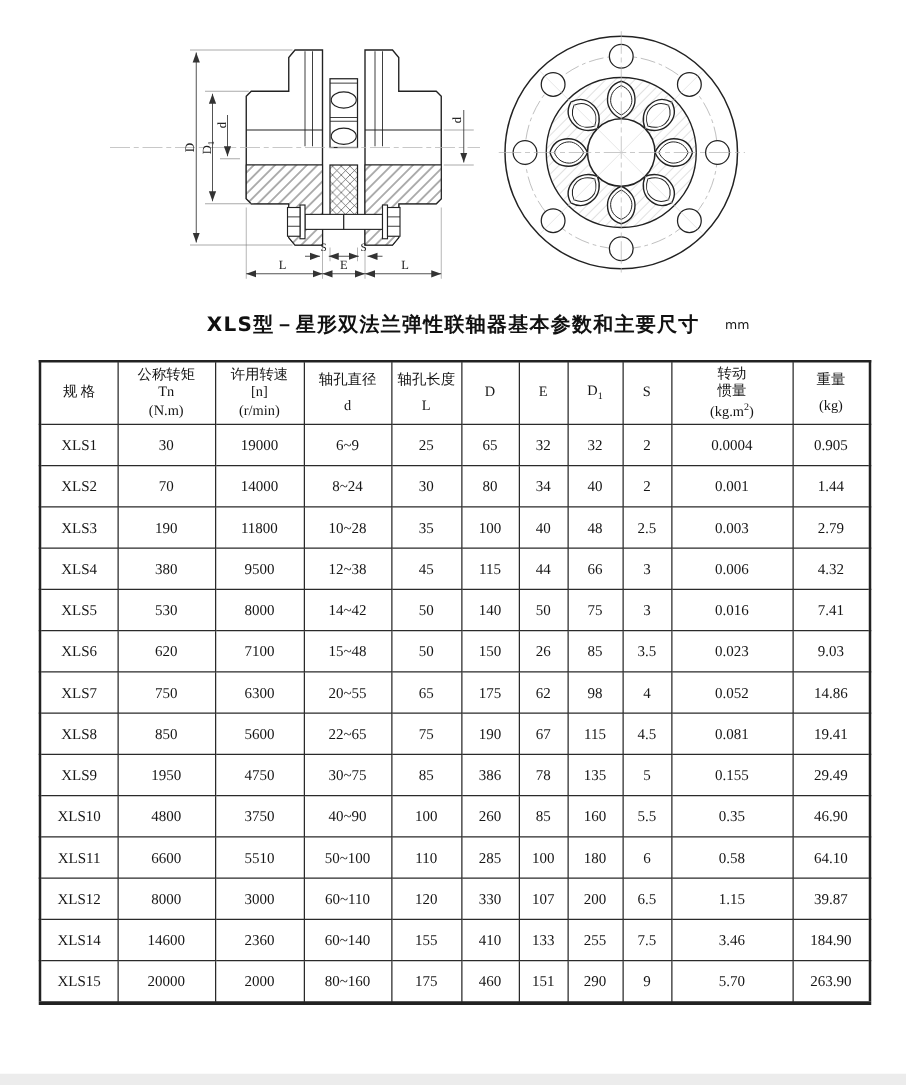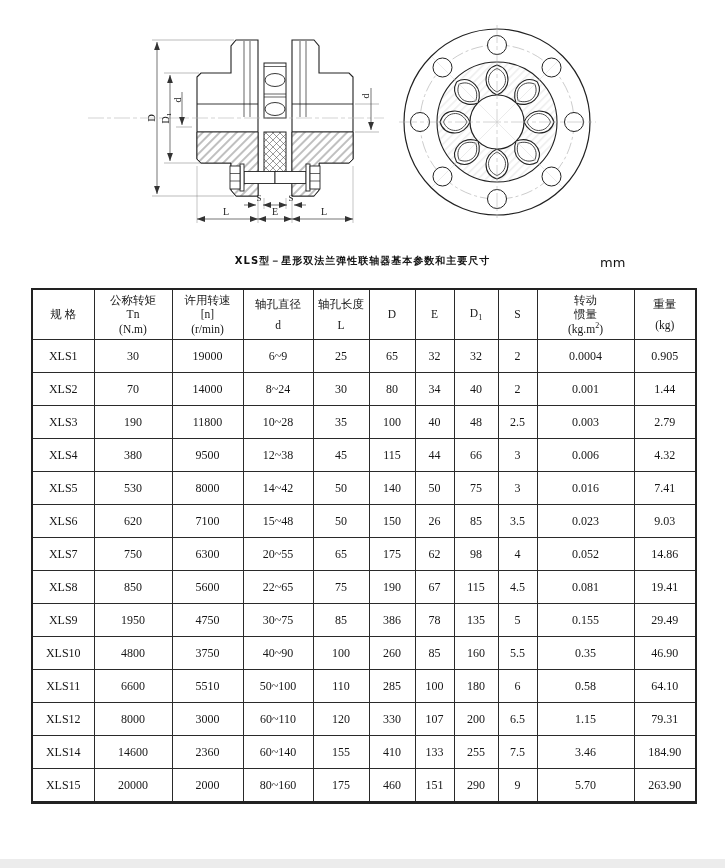--- a/index.html
+++ b/index.html
@@ -5,24 +5,24 @@
   html,body{margin:0;padding:0;}
   body{
     width:725px;height:868px;position:relative;background:#ffffff;
     font-family:"Liberation Serif","DejaVu Serif",serif;color:#1c1c1c;
     overflow:hidden;
   }
   .drawing-area{position:absolute;top:0;left:0;width:725px;height:250px;}
   .title-row{position:absolute;top:250px;left:0;width:725px;height:26px;text-align:center;}
   .doc-title{
     display:inline-block;font-family:"DejaVu Sans","Liberation Sans",sans-serif;
-    font-weight:bold;font-size:10px;letter-spacing:1px;color:#111;
+    font-weight:bold;font-size:16px;letter-spacing:1px;color:#111;
   }
   .unit-label{
-    position:absolute;top:255px;left:600px;font-size:13px;
+    position:absolute;top:255px;left:580px;font-size:10px;
     font-family:"DejaVu Sans","Liberation Sans",sans-serif;color:#111;
   }
   table.spec-table{
     position:absolute;top:288px;left:31px;width:664px;
     border-collapse:collapse;table-layout:fixed;
     border:2px solid #222;border-bottom:3px solid #222;
   }
   .spec-table th,.spec-table td{
     border:1px solid #2a2a2a;text-align:center;vertical-align:middle;
     padding:0;overflow:hidden;
@@ -399,21 +399,21 @@
         <td>XLS12</td>
         <td>8000</td>
         <td>3000</td>
         <td>60~110</td>
         <td>120</td>
         <td>330</td>
         <td>107</td>
         <td>200</td>
         <td>6.5</td>
         <td>1.15</td>
-        <td>79.31</td>
+        <td>39.87</td>
       </tr>
       <tr>
         <td>XLS14</td>
         <td>14600</td>
         <td>2360</td>
         <td>60~140</td>
         <td>155</td>
         <td>410</td>
         <td>133</td>
         <td>255</td>

